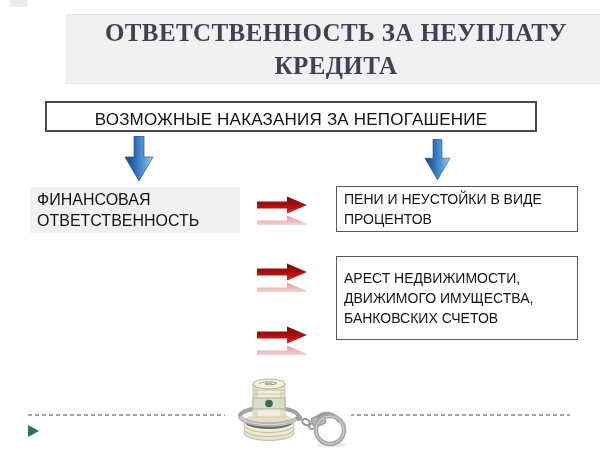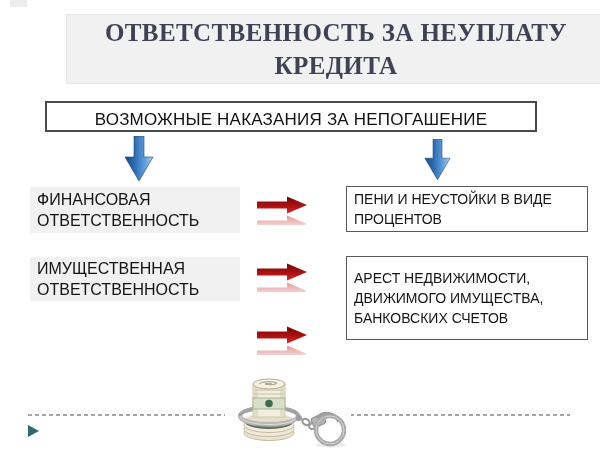--- a/index.html
+++ b/index.html
@@ -41,21 +41,21 @@
   .cat3{top:312px;height:44px;}
   
   .right-arrow{display:block;}
   .ra1{left:257px;top:195px;width:52px;height:30px;}
   .ra2{left:257px;top:262px;width:52px;height:30px;}
   .ra3{left:257px;top:325px;width:52px;height:30px;}
   
   .pun-box{
     left:336px;width:242px;background:#fff;border:1px solid #595959;box-sizing:border-box;
     display:flex;align-items:center;padding:2px 4px 2px 7px;
-    font-size:14px;line-height:20px;color:#141414;margin-left:10px;
+    font-size:14px;line-height:20px;color:#141414;
   }
   .pun1{top:186px;height:46px;}
   .pun2{top:256px;height:84px;}
   .pun3{top:314px;height:44px;}
   
   .dash-line{
     left:28px;top:414px;width:542px;height:2px;
     background:repeating-linear-gradient(90deg,#9fa8a2 0 4px,transparent 4px 7px);
   }
   
@@ -116,23 +116,20 @@
     <span>ФИНАНСОВАЯ ОТВЕТСТВЕННОСТЬ</span>
   </div>
   <svg class="abs right-arrow ra1" viewBox="0 0 52 30">
     <use href="#rightArrowPath" fill="url(#redgrad)"></use>
     <use href="#rightArrowPath" transform="translate(0,39) scale(1,-1)" fill="url(#redfade)"></use>
   </svg>
   <div class="abs pun-box pun1">
     <span>ПЕНИ И НЕУСТОЙКИ В ВИДЕ ПРОЦЕНТОВ</span>
   </div>
 
-  <div class="abs cat-box cat2">
-    <span>ИМУЩЕСТВЕННАЯ ОТВЕТСТВЕННОСТЬ</span>
-  </div>
   <svg class="abs right-arrow ra2" viewBox="0 0 52 30">
     <use href="#rightArrowPath" fill="url(#redgrad)"></use>
     <use href="#rightArrowPath" transform="translate(0,39) scale(1,-1)" fill="url(#redfade)"></use>
   </svg>
   <div class="abs pun-box pun2">
     <span>АРЕСТ НЕДВИЖИМОСТИ, ДВИЖИМОГО ИМУЩЕСТВА, БАНКОВСКИХ СЧЕТОВ</span>
   </div>
 
   <svg class="abs right-arrow ra3" viewBox="0 0 52 30">
     <use href="#rightArrowPath" fill="url(#redgrad)"></use>

